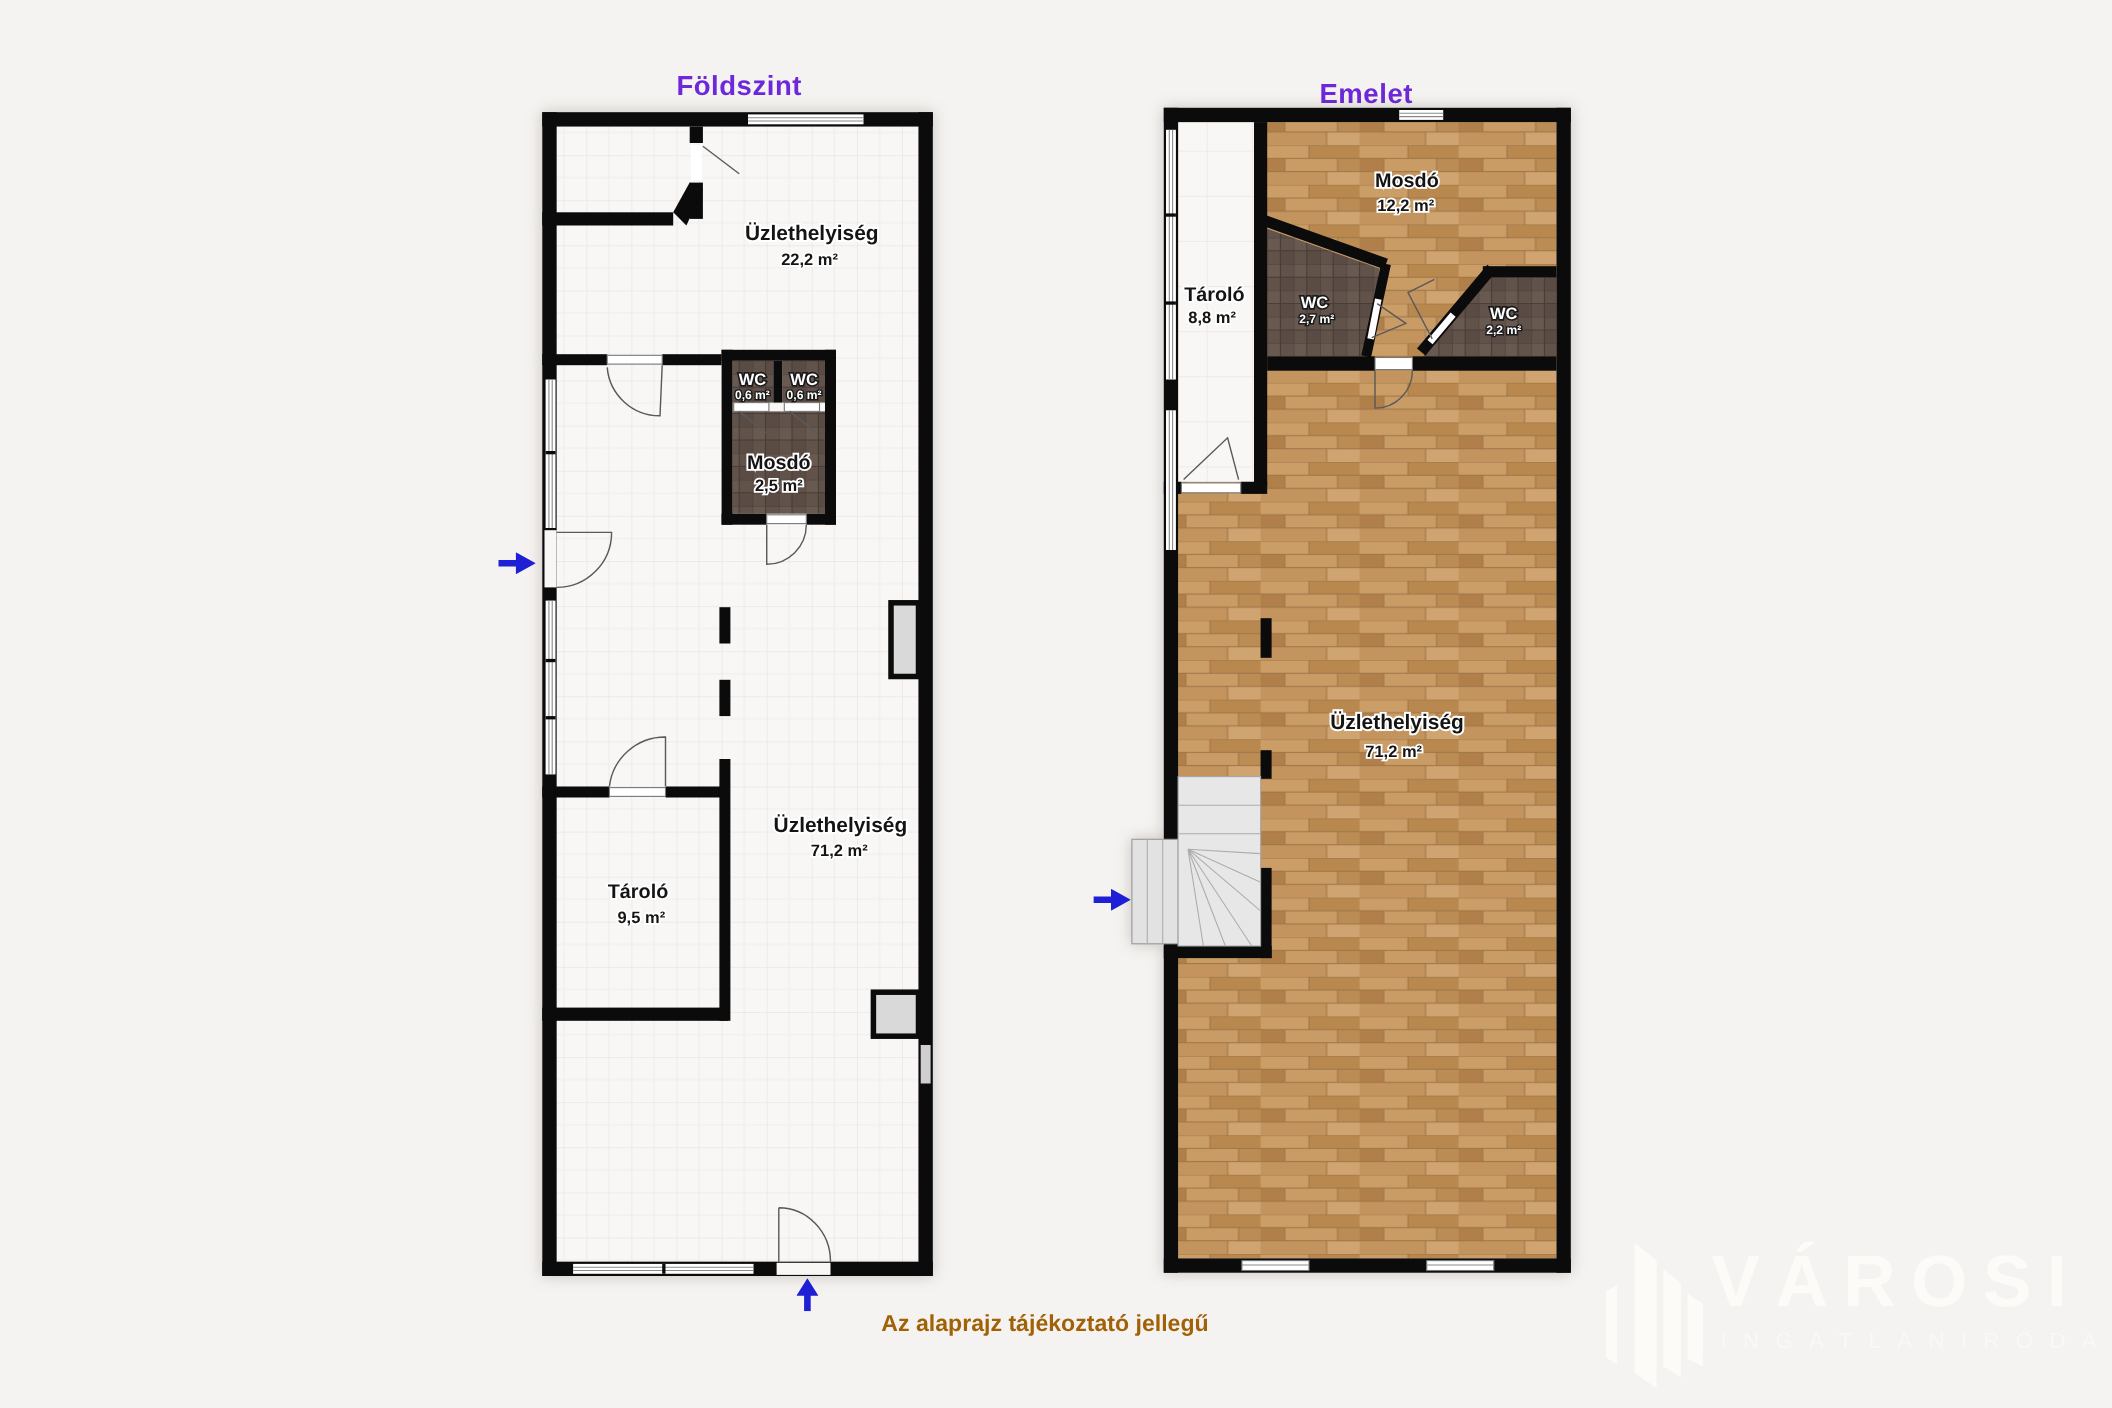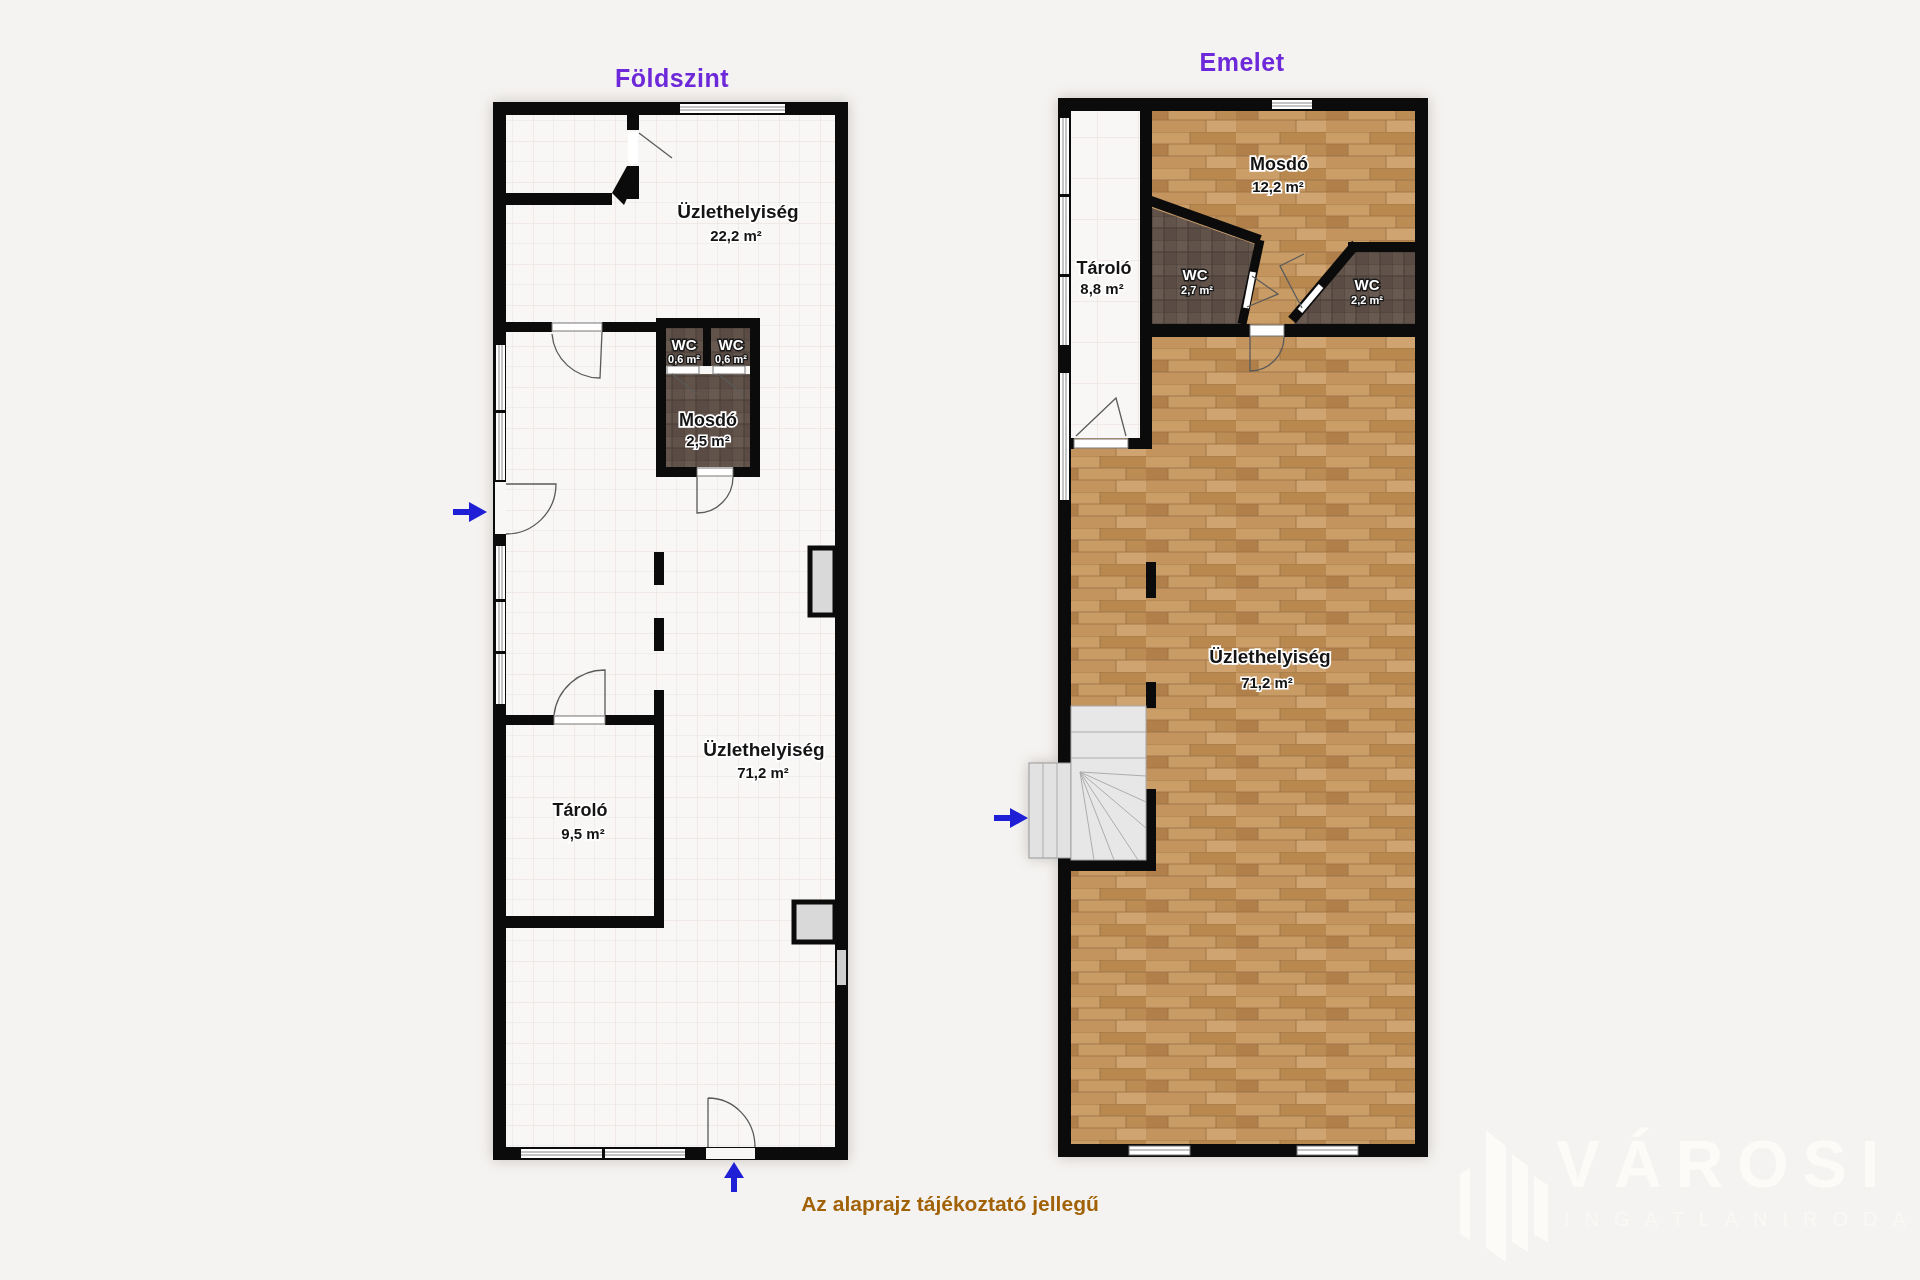--- a/index.html
+++ b/index.html
@@ -33,21 +33,21 @@
   .room-name-md{font-weight:bold;fill:#141414;stroke:#ffffff;stroke-width:3.4px;paint-order:stroke;font-size:18px;}
   .wall{fill:#0b0b0b;}
   .doorarc{fill:none;stroke:#5a5a5a;stroke-width:1.3;}
   .winline{stroke:#8a8a8a;stroke-width:1;}
   text{text-anchor:middle;}
 </style>
 </head>
 <body>
 
 <div class="floor-title" style="left:492px;top:64px;width:360px;">Földszint</div>
-<div class="floor-title" style="left:1056px;top:48px;width:372px;">Emelet</div>
+<div class="floor-title" style="left:1056px;top:72px;width:372px;">Emelet</div>
 
 <svg class="plan-svg" style="left:492px;top:100px;" width="360" height="1062" viewBox="0 0 360 1062">
   <defs>
     <pattern id="gridL" width="41" height="41" patternUnits="userSpaceOnUse">
       <rect width="41" height="41" fill="#f8f7f5"></rect>
       <path d="M0 0 H41 M0 0 V41" stroke="rgba(200,160,150,0.22)" stroke-width="1.4"></path>
       <path d="M0 20.5 H41 M20.5 0 V41" stroke="rgba(0,0,0,0.035)" stroke-width="1"></path>
     </pattern>
     <pattern id="tileL" width="24" height="24" patternUnits="userSpaceOnUse">
       <rect width="24" height="24" fill="#61524a"></rect>

